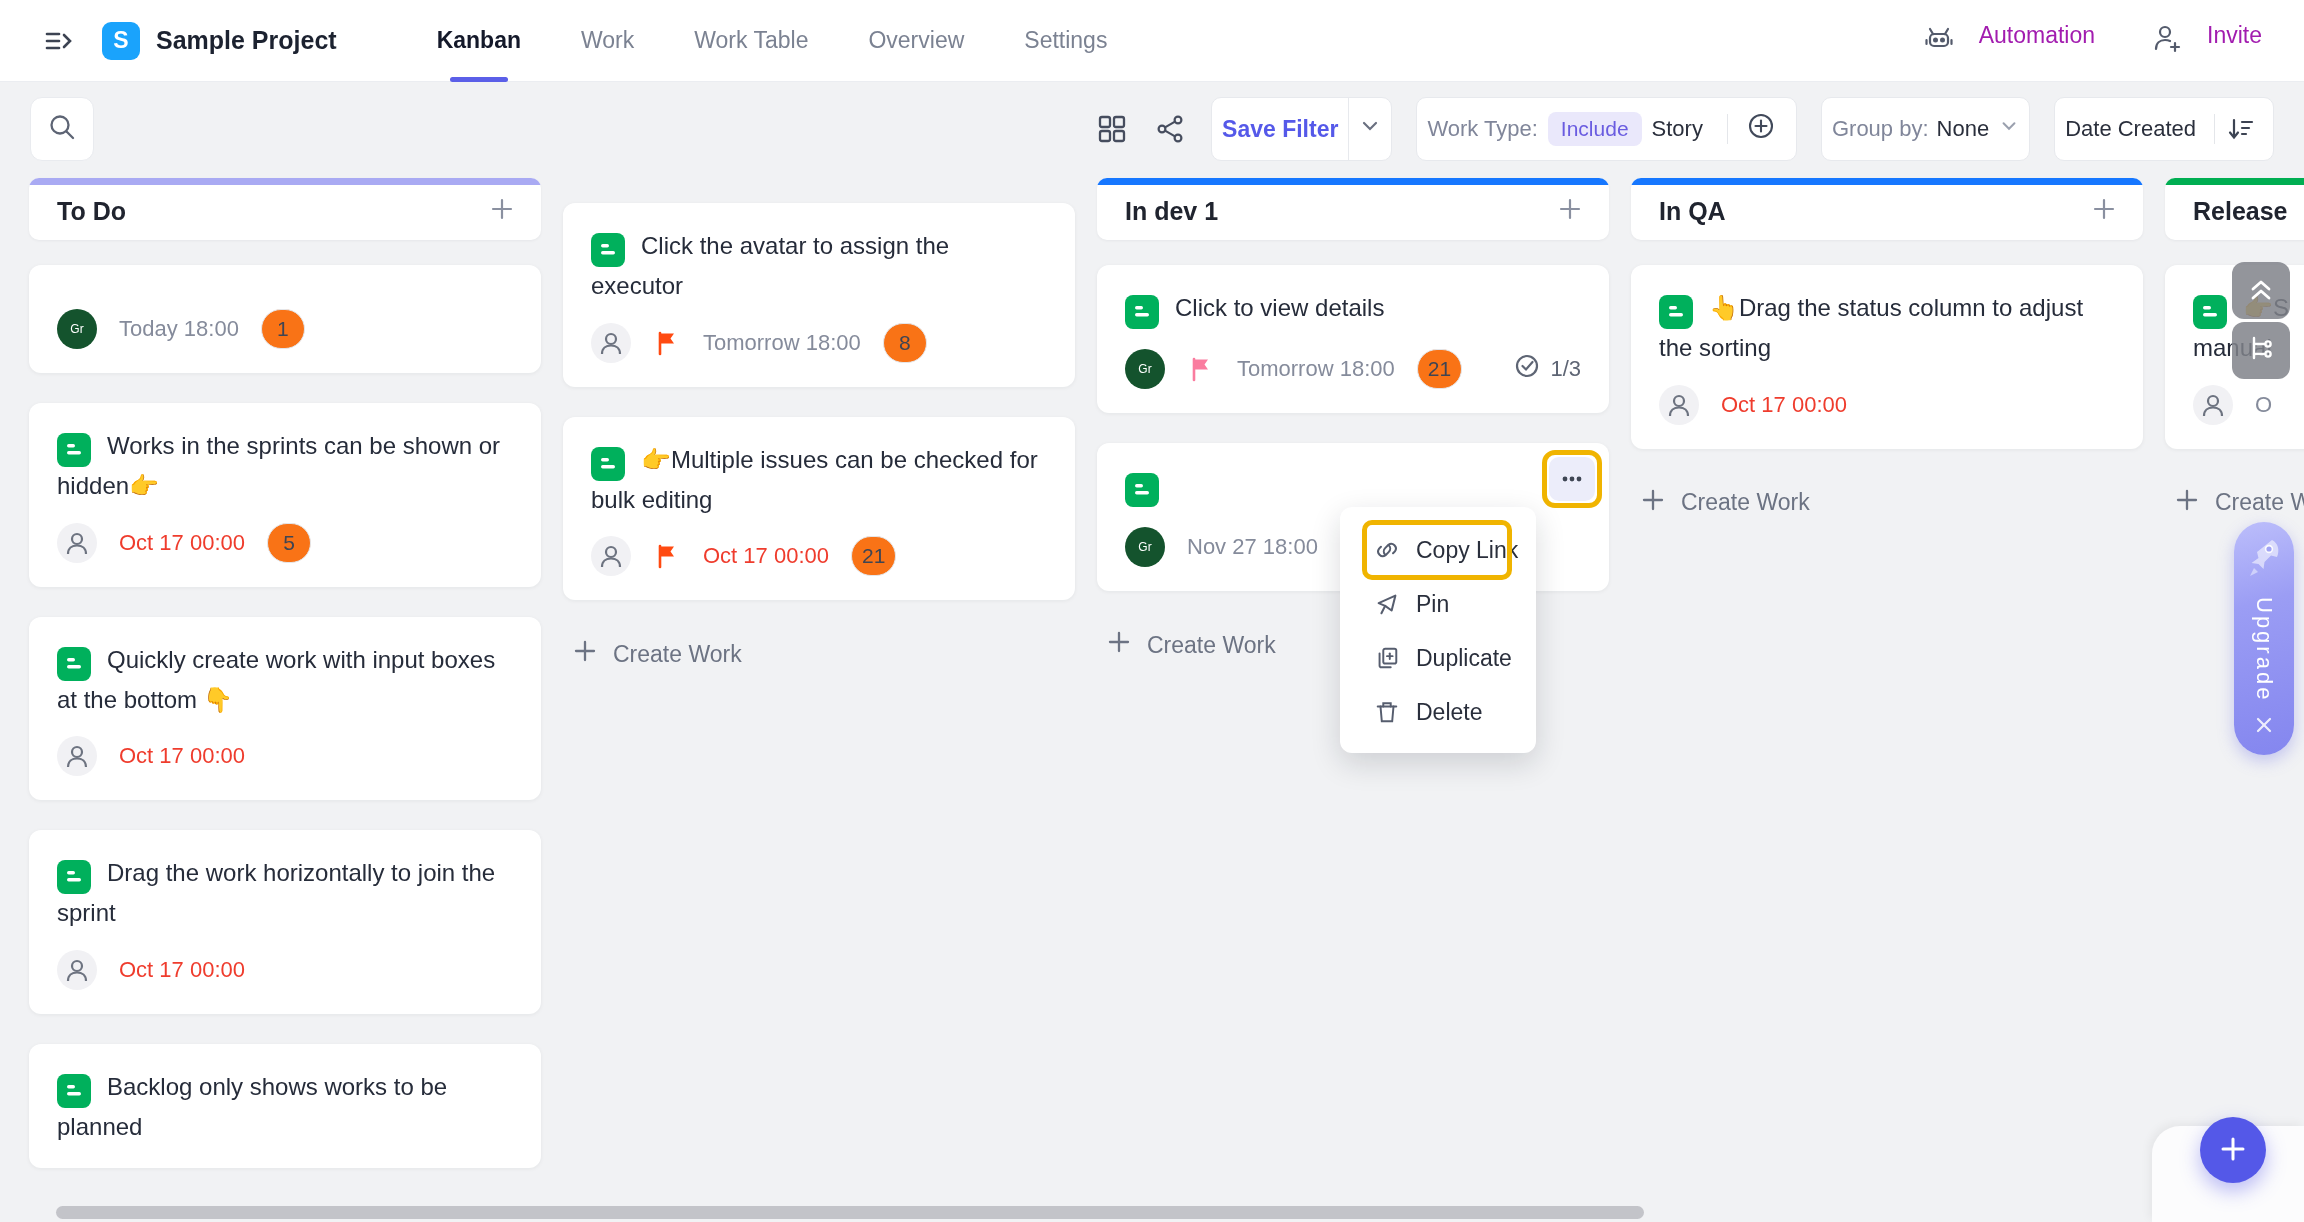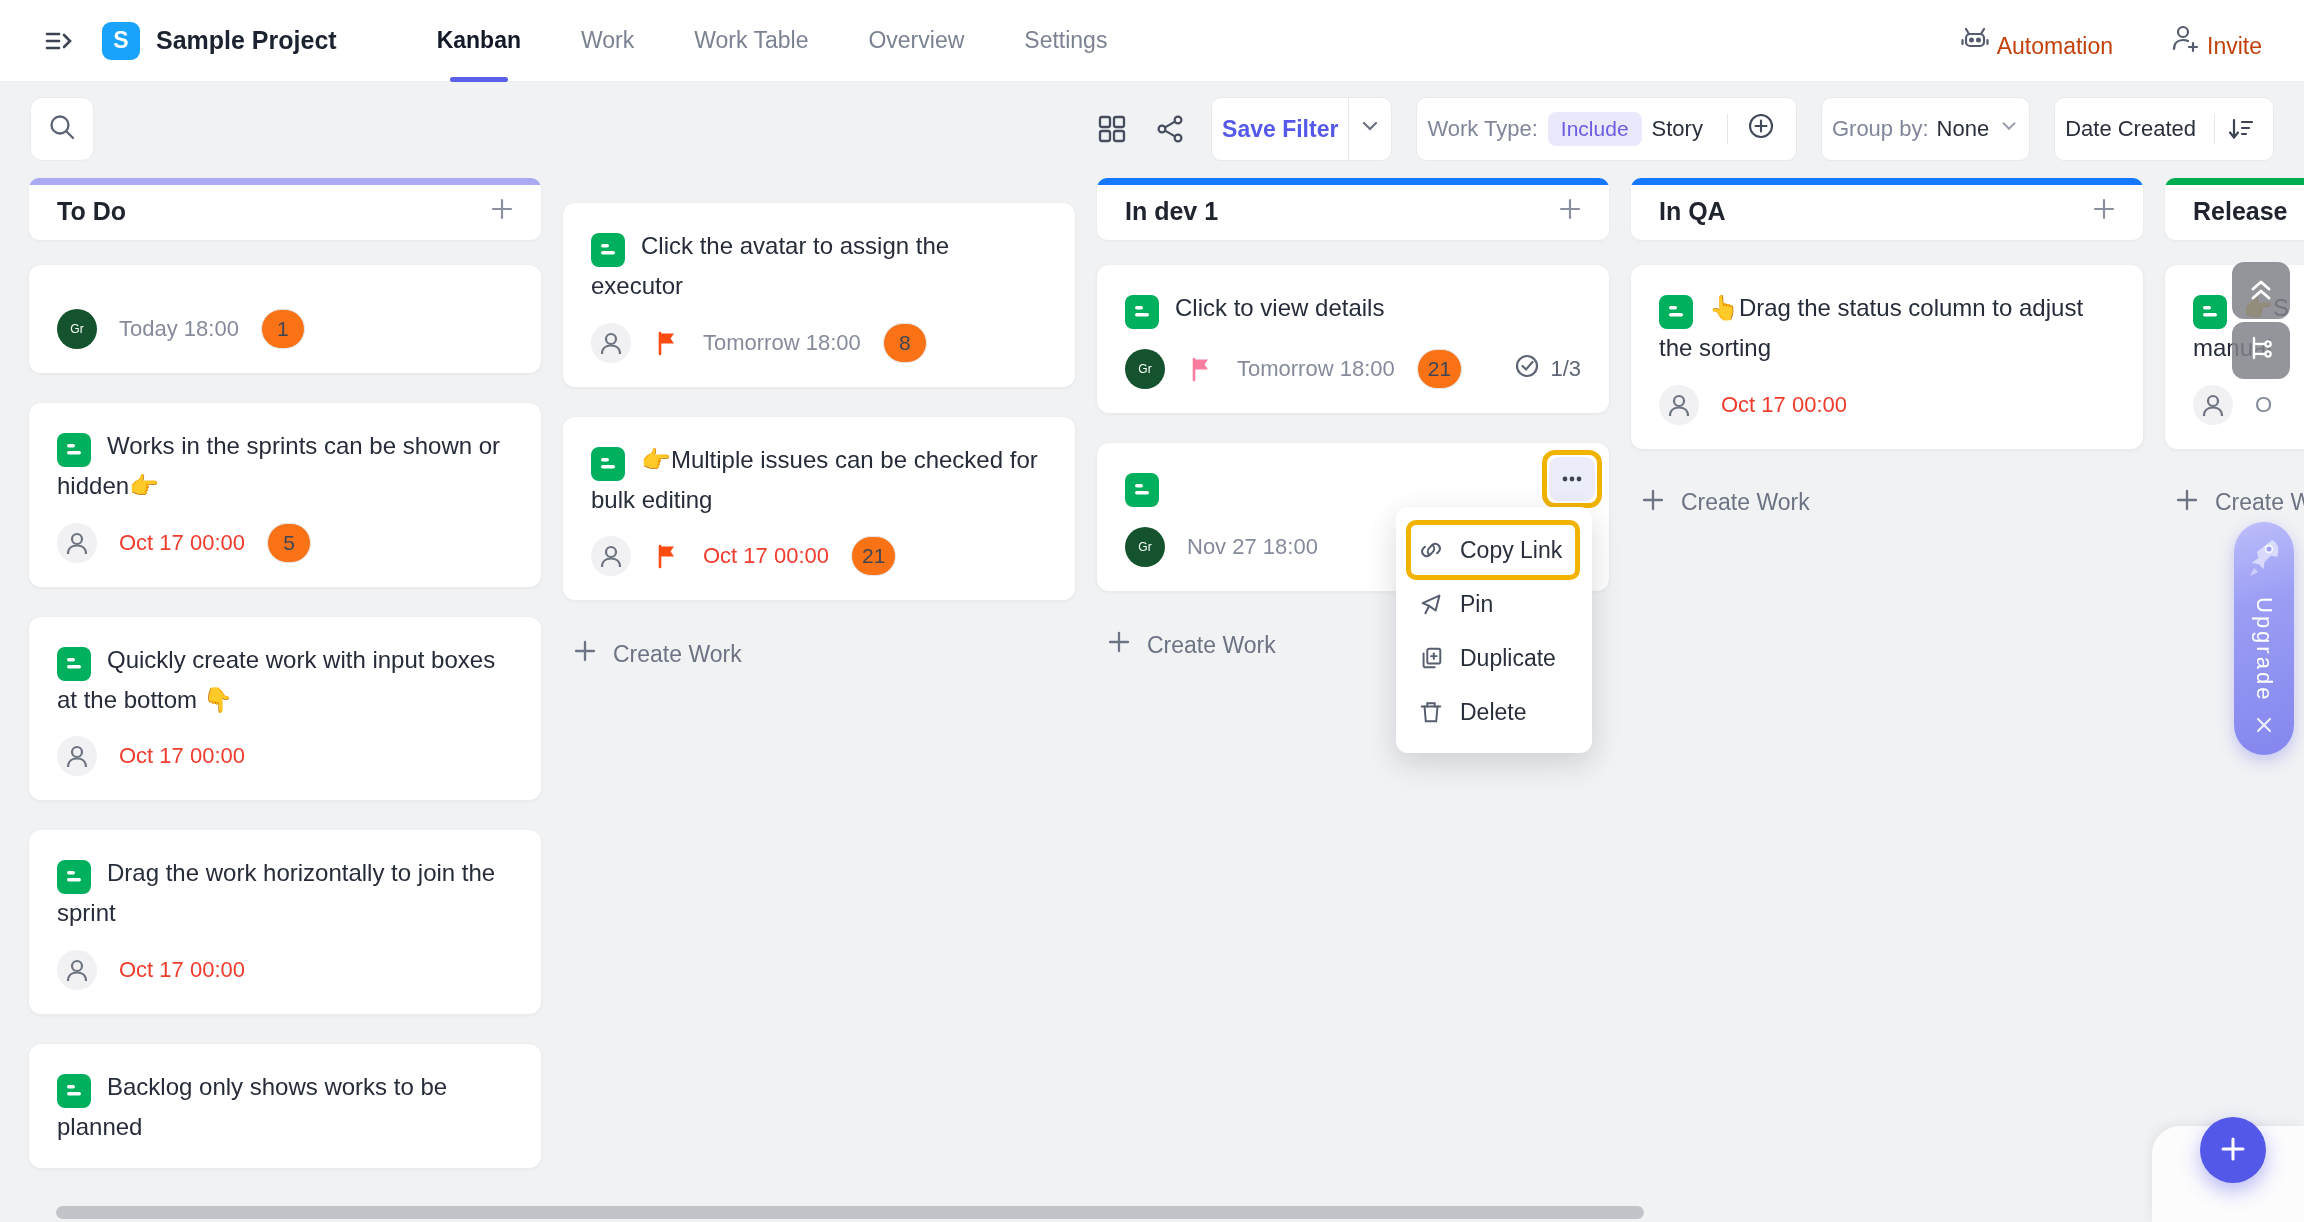--- a/index.html
+++ b/index.html
@@ -13,21 +13,21 @@
   .logo { width:38px; height:38px; border-radius:9px; background:#1aa3fc; color:#fff; font-weight:bold;
     font-size:23px; display:flex; align-items:center; justify-content:center; margin-right:16px; }
   .proj-name { font-size:25px; font-weight:bold; color:#1c2230; margin-right:70px; }
   .tabs { display:flex; height:82px; }
   .tab { position:relative; height:82px; display:flex; align-items:center; padding:0 30px;
     font-size:23px; color:#7b8292; cursor:pointer; }
   .tab.active { color:#14192a; font-weight:bold; }
   .tab.active::after { content:""; position:absolute; left:50%; transform:translateX(-50%);
     bottom:0; width:58px; height:5px; border-radius:4px; background:#5b5fe8; }
   .nav-right { margin-left:auto; display:flex; align-items:center; gap:56px; }
-  .nav-act { display:flex; align-items:flex-end; gap:6px; font-size:23px; color:#c2410c; cursor:pointer; }
+  .nav-act { display:flex; align-items:flex-start; gap:24px; font-size:23px; color:#a21caf; cursor:pointer; }
 
   
   .toolbar { position:absolute; left:0; top:96px; width:2304px; height:66px;
     display:flex; align-items:center; padding:0 30px; z-index:10; }
   .search-box { width:64px; height:64px; background:#fff; border:1px solid #e9ebef; border-radius:12px;
     display:flex; align-items:center; justify-content:center; cursor:pointer; }
   .tb-right { margin-left:auto; display:flex; align-items:center; gap:24px; }
   .tb-icon { width:34px; height:34px; display:flex; align-items:center; justify-content:center; cursor:pointer; }
   .tb-btn { height:64px; background:#fff; border:1px solid #e7e9ed; border-radius:10px;
     display:flex; align-items:center; font-size:22px; color:#2a2f3c; }
@@ -69,22 +69,22 @@
   .create-work { margin-top:37px; display:flex; align-items:center; gap:14px; padding-left:8px;
     font-size:23px; color:#6c7383; cursor:pointer; }
 
   
   .dots-btn { position:absolute; top:14px; right:14px; width:46px; height:44px; border:0; border-radius:10px;
     background:#ecedfa; display:flex; align-items:center; justify-content:center; cursor:pointer; }
   .ring { position:absolute; border:5px solid #f0b400; border-radius:13px; pointer-events:none; z-index:5; }
   .ring-dots { top:7px; right:7px; width:60px; height:58px; }
 
   
-  .ctx-menu { position:absolute; left:1396px; top:507px; width:196px; background:#fff; border-radius:12px;
-    box-shadow:0 10px 30px rgba(20,24,35,.16); padding:16px 0 14px; z-index:60; }
+  .ctx-menu { position:absolute; left:1340px; top:507px; width:196px; background:#fff; border-radius:12px;
+    box-shadow:0 10px 30px rgba(20,24,35,.16); padding:16px 12px 14px; z-index:60; }
   .menu-item { position:relative; height:54px; display:flex; align-items:center; gap:16px;
     padding-left:22px; font-size:23px; color:#2a2f3c; cursor:pointer; }
   .mi-ic { display:flex; width:26px; }
   .ring-menu { top:-3px; left:10px; right:12px; bottom:-3px; border-radius:10px; }
 
   
   .float-btn { position:absolute; right:14px; width:58px; height:57px; border-radius:12px;
     background:rgba(128,130,138,.85); display:flex; align-items:center; justify-content:center;
     cursor:pointer; z-index:40; }
   .fb-top { top:262px; } .fb-bottom { top:322px; }

